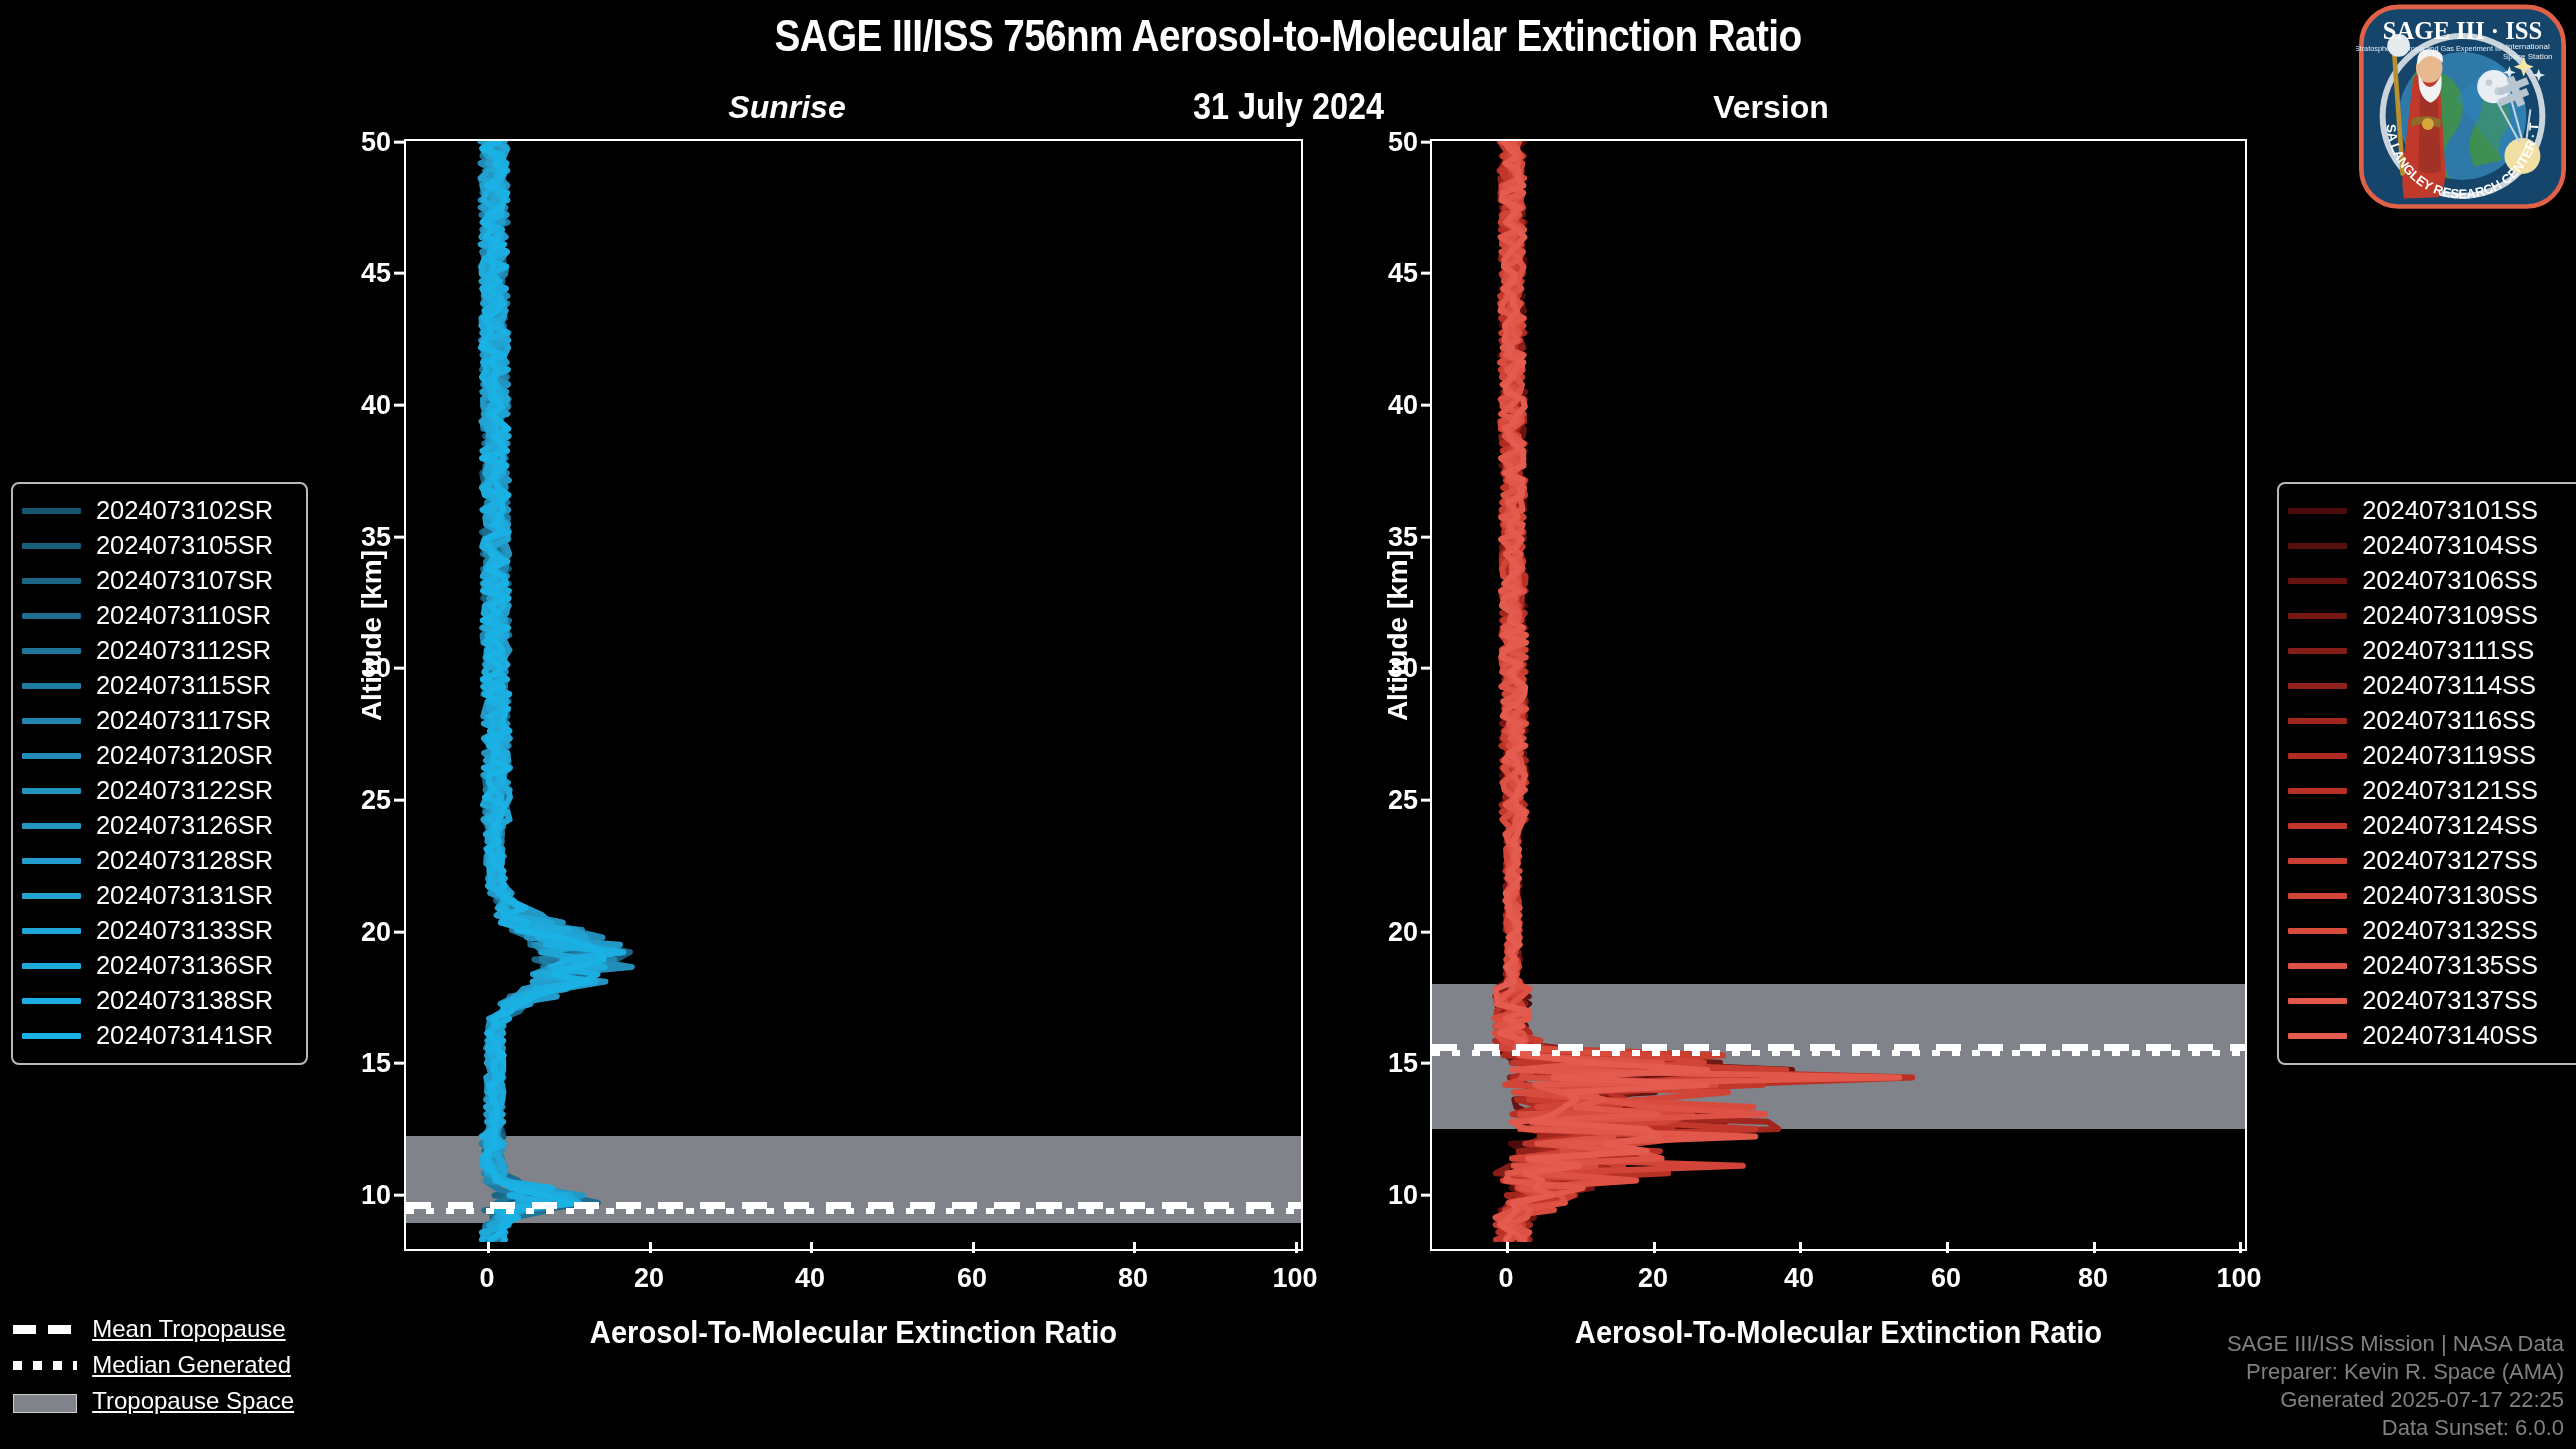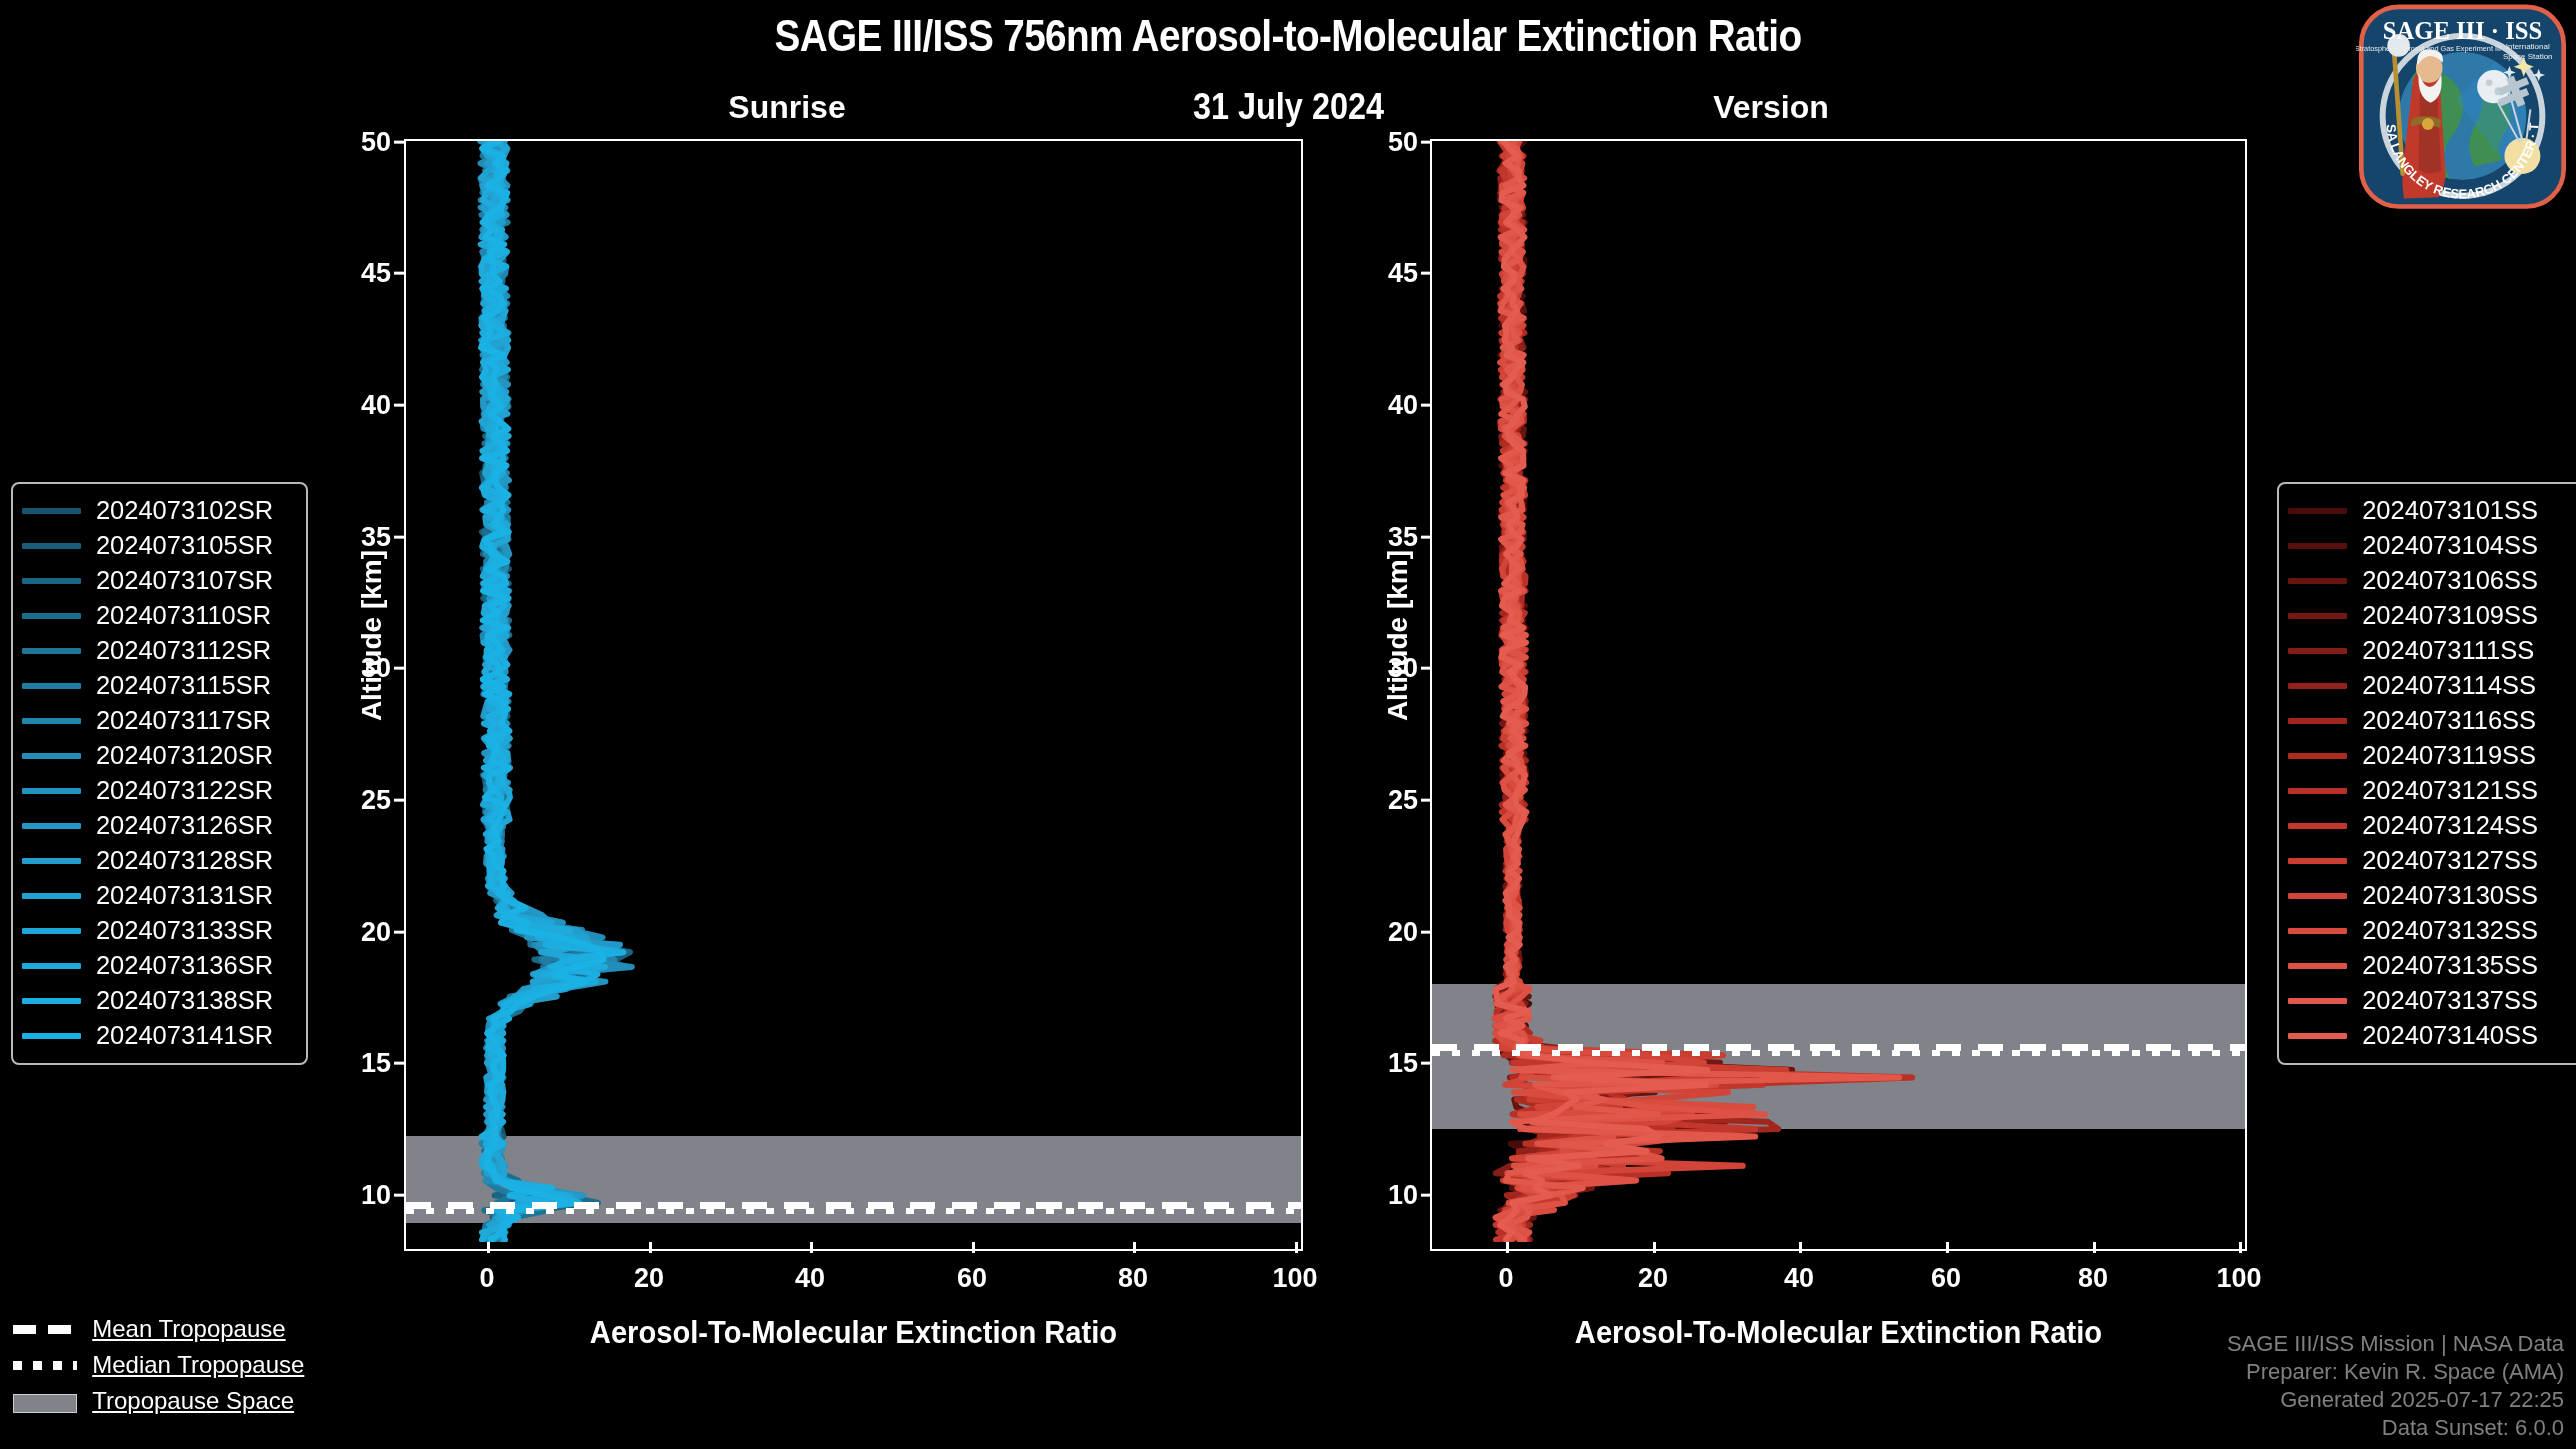--- a/index.html
+++ b/index.html
@@ -10,21 +10,21 @@
   #main-title{position:absolute;left:0;right:0;top:10.7px;text-align:center;
     font-size:44px;font-weight:bold;letter-spacing:-0.7px;
     font-family:"Liberation Sans Narrow","Liberation Sans",sans-serif;
     transform:scaleX(0.88);transform-origin:center top;}
   #sub-date{position:absolute;left:1520;top:86px;width:537px;text-align:center;
     font-size:36px;font-weight:bold;
     font-family:"Liberation Sans Narrow","Liberation Sans",sans-serif;
     transform:scaleX(0.9);transform-origin:center top;left:1020px;}
   .panel-head{position:absolute;top:89px;font-size:32px;font-weight:bold;
     font-family:"Liberation Sans",sans-serif;text-align:center;}
-  #head-sunrise{left:653px;width:268px;}
+  #head-sunrise{left:653px;width:268px;font-style:italic;}
   #head-sunset{left:1637px;width:268px;}
 
   
   .plot-frame{position:absolute;top:139px;height:1112px;
     border:2.7px solid #ffffff;box-sizing:border-box;background:#000;}
   #plot-sunrise{left:404px;width:899px;}
   #plot-sunset{left:1430px;width:817px;}
   .plot-inner{position:absolute;inset:0;overflow:hidden;}
 
   
@@ -286,21 +286,21 @@
   <div class="tl-row">
     <div class="tl-mark">
         <div class="tl-dash"></div>
       </div>
     <div class="tl-label">Mean Tropopause</div>
   </div>
   <div class="tl-row">
     <div class="tl-mark">
         <div class="tl-dot"></div>
       </div>
-    <div class="tl-label">Median Tropopause</div>
+    <div class="tl-label">Median Generated</div>
   </div>
   <div class="tl-row">
     <div class="tl-mark">
         <div class="tl-box"></div>
       </div>
     <div class="tl-label">Tropopause Space</div>
   </div>
 </div>
 
 <div id="credits">

